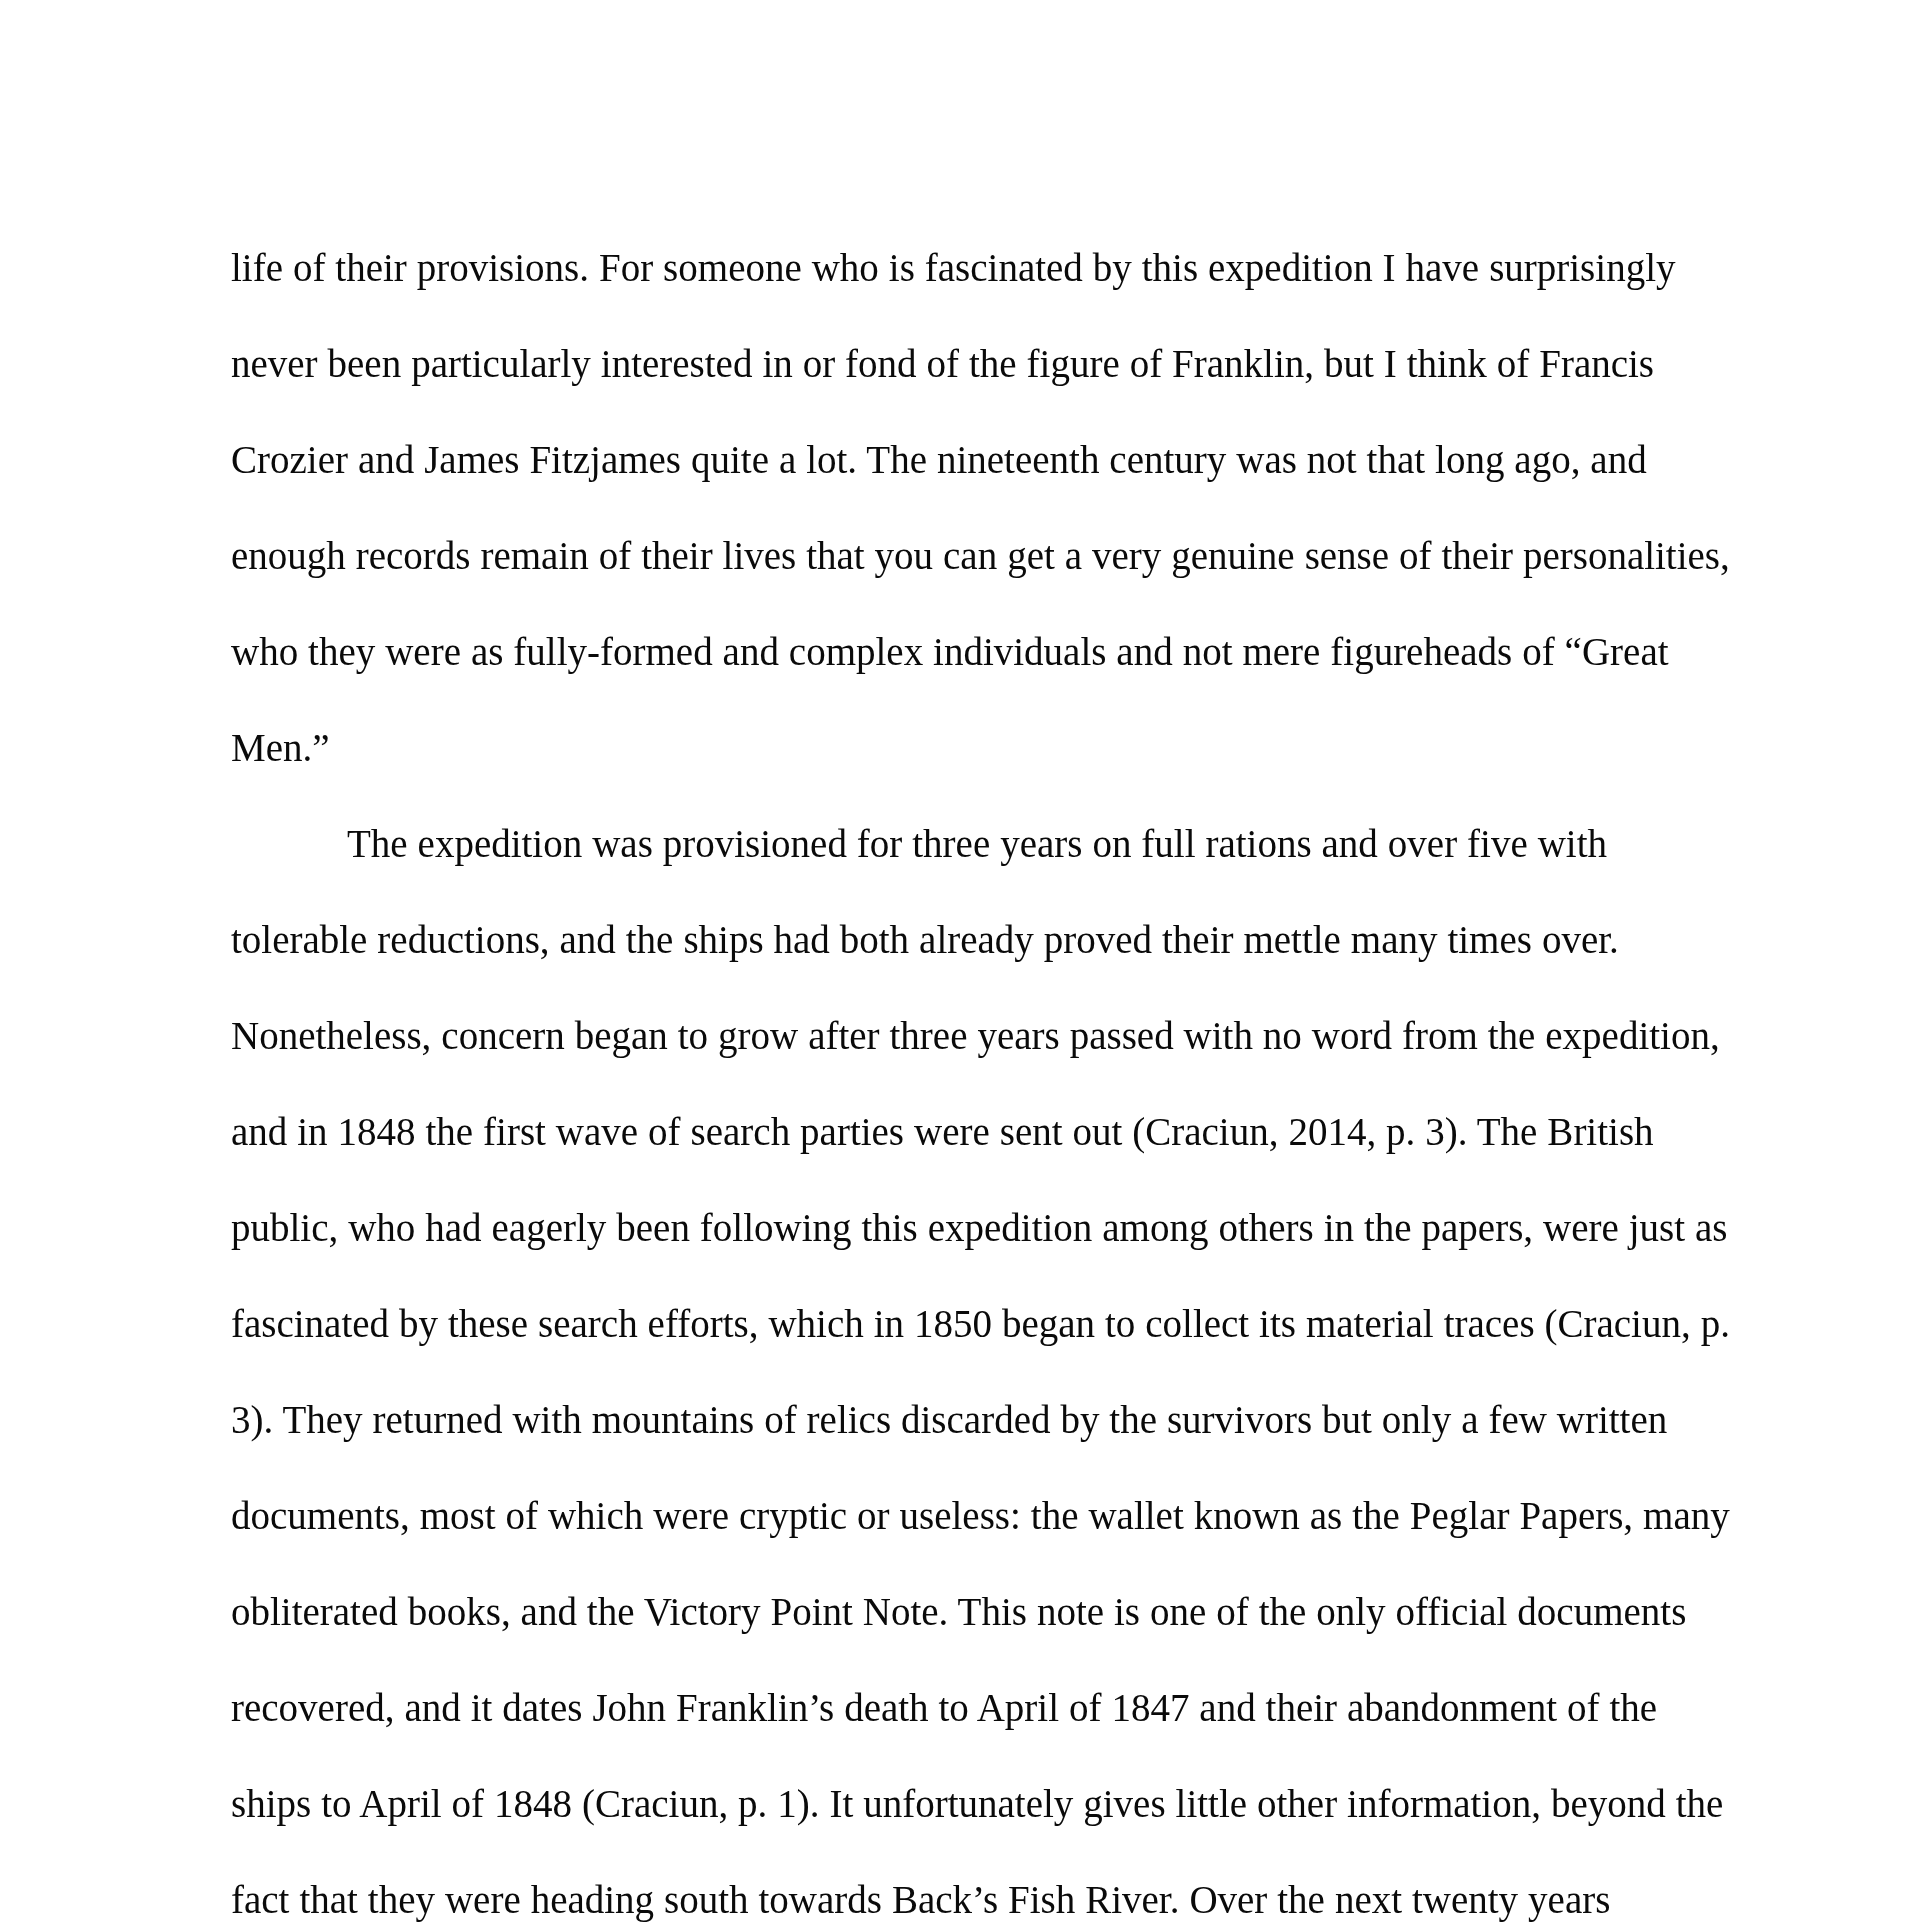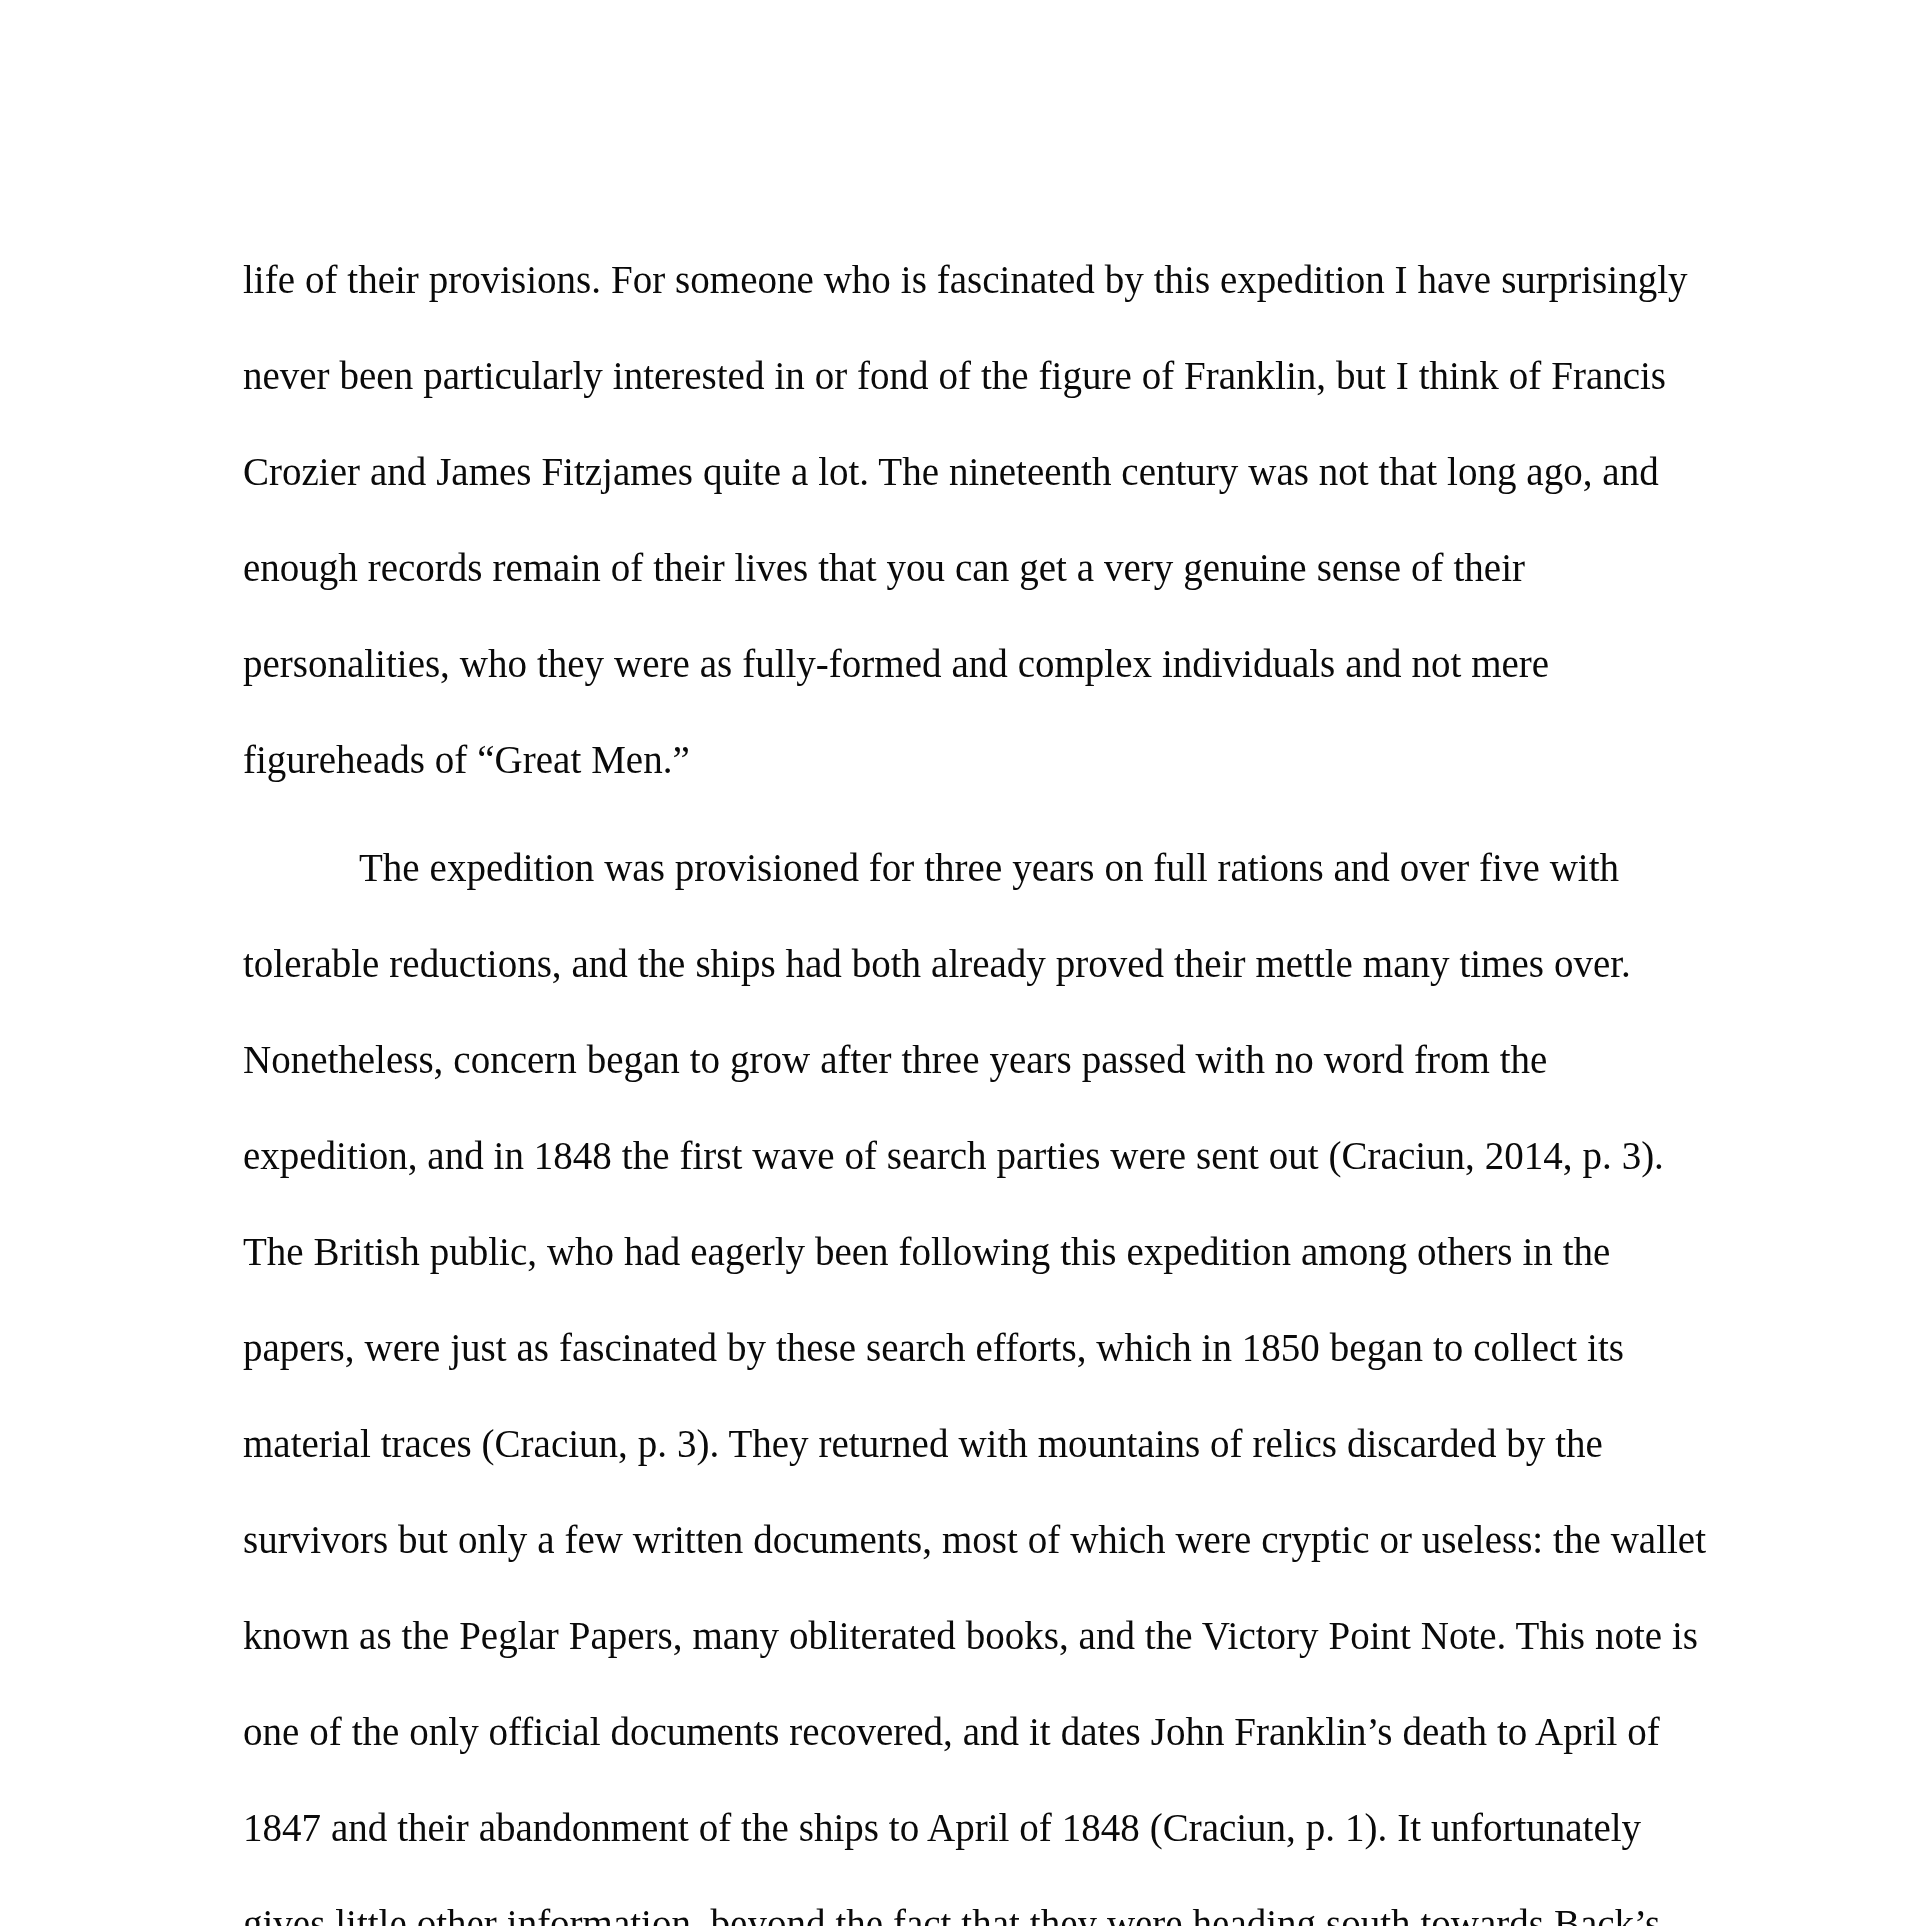--- a/index.html
+++ b/index.html
@@ -30,21 +30,21 @@
 
   
   .text-body {
     position: absolute;
     left: 231px;
     top: 220px;
     width: 1499px;
   }
 
   .para {
-    margin: 12px;
+    margin: 0;
     padding: 0;
     font-size: 39px;
     line-height: 96px;
     text-align: left;
     letter-spacing: 0;
     word-spacing: 0.2px;
     color: #0a0a0a;
   }
 
   .para.indented {

